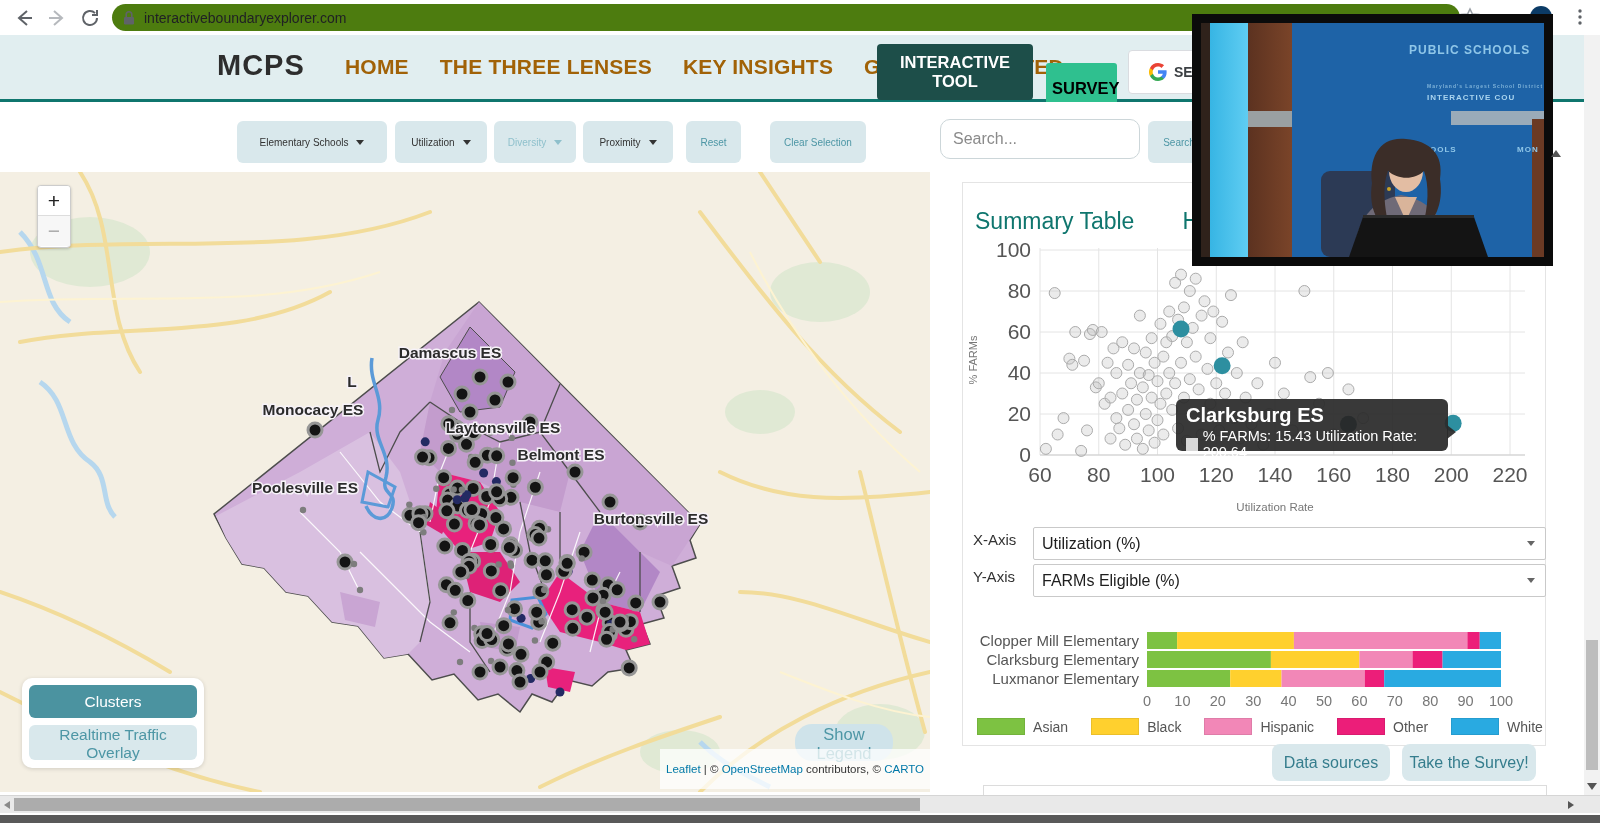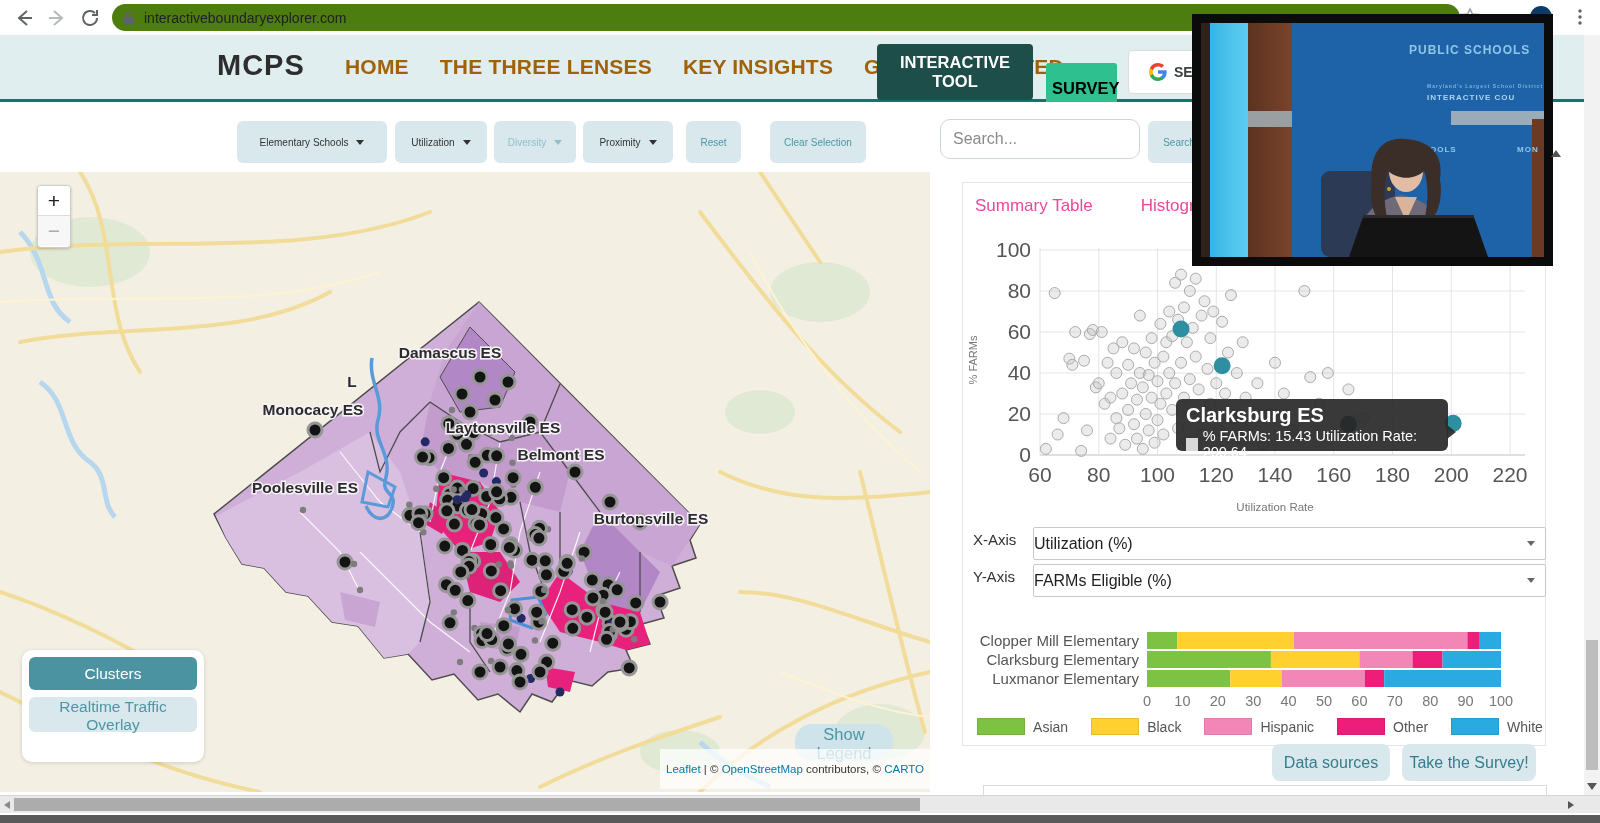--- a/index.html
+++ b/index.html
@@ -25,32 +25,32 @@
   .muted-teal{color:#8fc0cc!important;}
   .caret{width:0;height:0;border-left:4.5px solid transparent;border-right:4.5px solid transparent;border-top:5.5px solid #333;}
   .caret.m{border-top-color:#8fc0cc;}
   .search-input{position:absolute;left:940px;top:17px;width:200px;height:40px;border:1.5px solid #ccd6d9;border-radius:10px;font-size:16px;color:#333;padding-left:12px;box-sizing:border-box;font-family:inherit;outline:none;}
   .search-input::placeholder{color:#8a8a8a;}
   
   .map-wrap{position:absolute;left:0;top:172px;width:930px;height:620px;overflow:hidden;background:#f4efe3;}
   .zoomctl{position:absolute;left:37px;top:13px;width:32px;height:61px;background:#fff;border:1px solid #ccc;border-radius:4px;overflow:hidden;box-shadow:0 1px 3px rgba(0,0,0,.2);}
   .zoomctl .zi{display:block;width:100%;height:30px;border:none;background:#fff;font-size:21px;color:#222;font-family:inherit;border-bottom:1px solid #ddd;}
   .zoomctl .zo{display:block;width:100%;height:30px;border:none;background:#f7f7f7;font-size:21px;color:#aaa;font-family:inherit;}
-  .cluster-card{position:absolute;left:22px;top:478px;width:182px;height:112px;background:#fff;border-radius:10px;box-shadow:0 1px 4px rgba(0,0,0,.15);}
+  .cluster-card{position:absolute;left:22px;top:506px;width:182px;height:90px;background:#fff;border-radius:10px;box-shadow:0 1px 4px rgba(0,0,0,.15);}
   .btn-clusters{position:absolute;left:7px;top:7px;width:168px;height:33px;background:#4b93a0;color:#fff;border:none;border-radius:6px;font-size:15.5px;font-family:inherit;}
   .btn-traffic{position:absolute;left:7px;top:47px;width:168px;height:35px;background:#d9e8ec;color:#4d96a5;border:none;border-radius:6px;font-size:15.5px;font-family:inherit;}
   .btn-showlegend{position:absolute;left:795px;top:552px;width:98px;height:37px;background:#cfe3ea;color:#4d96a5;border:none;border-radius:17px;font-size:16.5px;font-family:inherit;}
   .attrib{position:absolute;right:0;bottom:3px;background:rgba(255,255,255,.75);font-size:11.5px;color:#333;padding:14px 6px;white-space:nowrap;}
   .attrib a{color:#0078a8;text-decoration:none;}
   
   .panel-card{position:absolute;left:962px;top:182px;width:584px;height:564px;background:#fff;border:1px solid #e4e4e4;box-sizing:border-box;}
   .tabs{position:absolute;left:975px;top:196px;display:flex;gap:48px;}
-  .tab{font-size:17px;color:#ec4899;}
+  .tab{font-size:23px;color:#0f766e;margin-top:12px;}
   .axis-label{position:absolute;font-size:15px;color:#333;}
-  .select-box{position:absolute;left:1033px;width:513px;height:33px;border:1px solid #c9c9c9;background:#fff;box-sizing:border-box;display:flex;align-items:center;font-size:16px;color:#1e1e1e;padding-left:0;border-radius:2px;}
+  .select-box{position:absolute;left:1033px;width:513px;height:33px;border:1px solid #c9c9c9;background:#fff;box-sizing:border-box;display:flex;align-items:center;font-size:16px;color:#1e1e1e;padding-left:8px;border-radius:2px;}
   .select-box .caret{position:absolute;right:10px;border-top-color:#666;}
   .tooltip{position:absolute;left:1176px;top:399px;width:272px;height:52px;background:rgba(42,42,42,.93);border-radius:6px;color:#fff;padding:5px 10px;box-sizing:border-box;z-index:5;}
   .tooltip:after{content:"";position:absolute;right:-8px;top:26px;border-top:7px solid transparent;border-bottom:7px solid transparent;border-left:9px solid rgba(42,42,42,.93);}
   .tt-title{font-size:20px;font-weight:bold;line-height:22px;}
   .tt-row{display:flex;align-items:center;gap:5px;font-size:14.5px;margin-top:2px;}
   .tt-swatch{width:13px;height:13px;background:#d8d8d8;display:inline-block;}
   .legend{position:absolute;left:990px;top:718px;width:540px;display:flex;justify-content:center;gap:23px;}
   .lg-item{display:flex;align-items:center;gap:8px;font-size:14px;color:#555;}
   .lg-sw{width:46px;height:15px;display:inline-block;border:1px solid rgba(0,0,0,.08);}
   .btn-panel{position:absolute;top:744px;height:37px;background:#d9e8ec;color:#357d8d;border:none;border-radius:8px;font-size:16px;font-family:inherit;}

